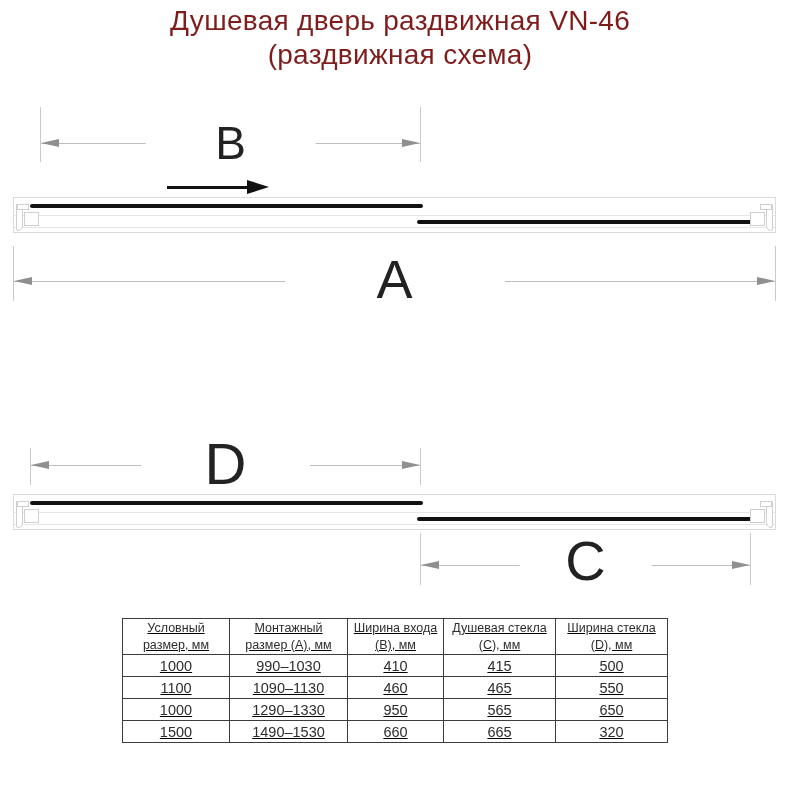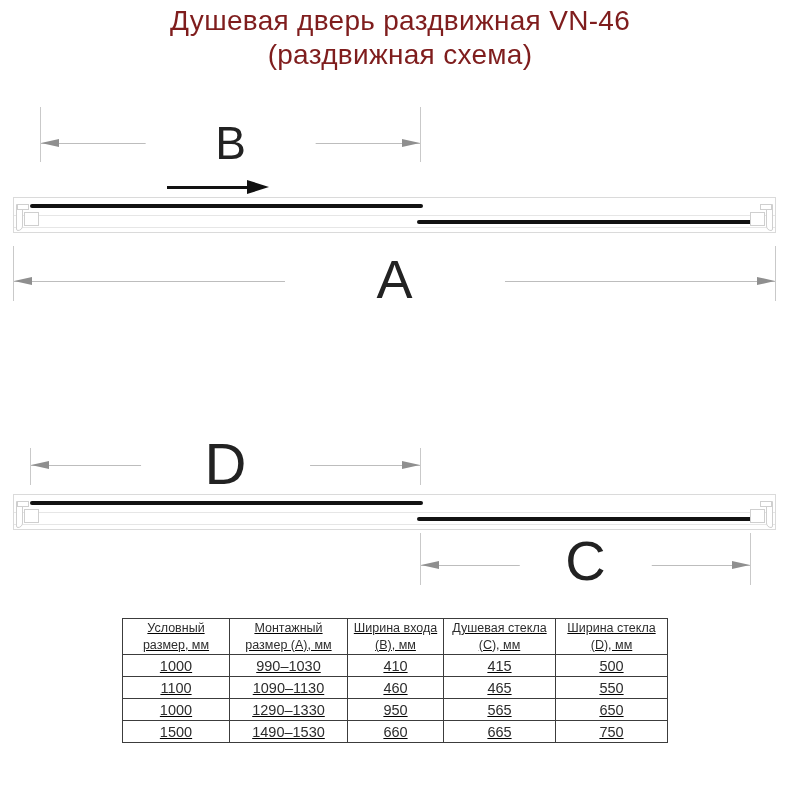--- a/index.html
+++ b/index.html
@@ -157,18 +157,18 @@
         <td>1290–1330</td>
         <td>950</td>
         <td>565</td>
         <td>650</td>
       </tr>
       <tr>
         <td>1500</td>
         <td>1490–1530</td>
         <td>660</td>
         <td>665</td>
-        <td>750</td>
+        <td>320</td>
       </tr>
     </tbody>
   </table>
 
 </div>
 
 </body></html>

